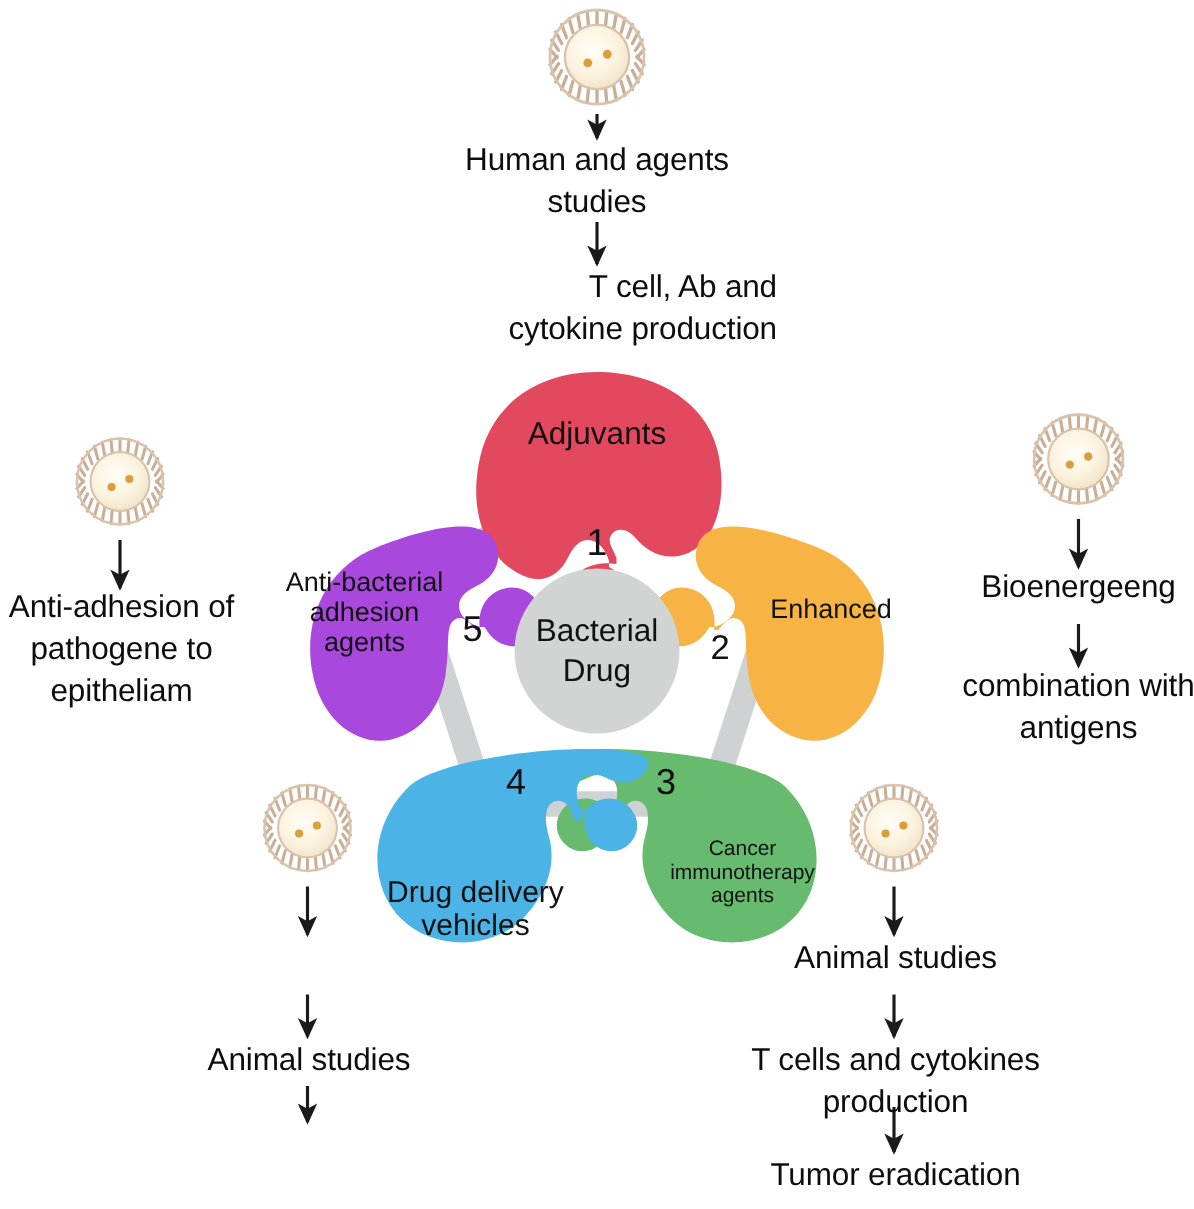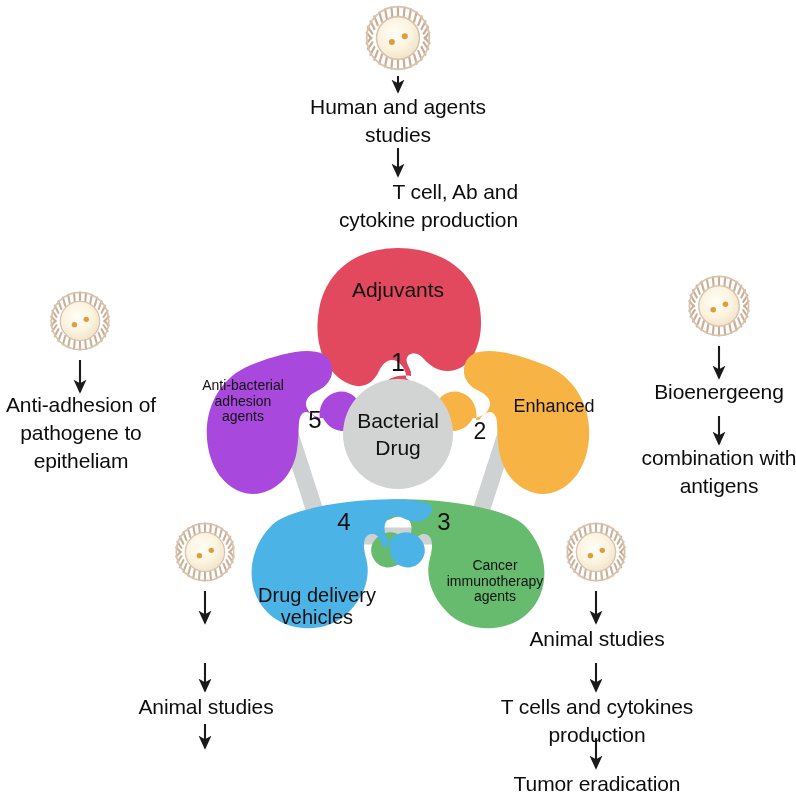--- a/index.html
+++ b/index.html
@@ -278,21 +278,21 @@
 
   <div class="blobLabel" style="left:437px; top:558px; width:116px; font-size:14px;">Cancer
 immunotherapy
 agents</div>
   <div class="blobNum" style="left:428px; top:508px; width:32px; font-size:24px;">3</div>
 
   <div class="blobLabel" style="left:257px; top:584px; width:120px; font-size:20px;">Drug delivery
 vehicles</div>
   <div class="blobNum" style="left:328px; top:508px; width:32px; font-size:24px;">4</div>
 
-  <div class="blobLabel" style="left:189px; top:378px; width:108px; font-size:14px;">Anti-bacterial
+  <div class="blobLabel" style="left:189px; top:378px; width:108px; font-size:18px;">Anti-bacterial
 adhesion
 agents</div>
   <div class="blobNum" style="left:299px; top:406px; width:32px; font-size:24px;">5</div>
 
   <div class="centerLabel" style="left:343px; top:407px; width:110px;">Bacterial
 Drug</div>
 
   <div class="flowtext" style="left:278px; top:93px; width:240px;">Human and agents
 studies</div>
   <div class="flowtext" style="left:278px; top:178px; width:240px;text-align:right;">T cell, Ab and

